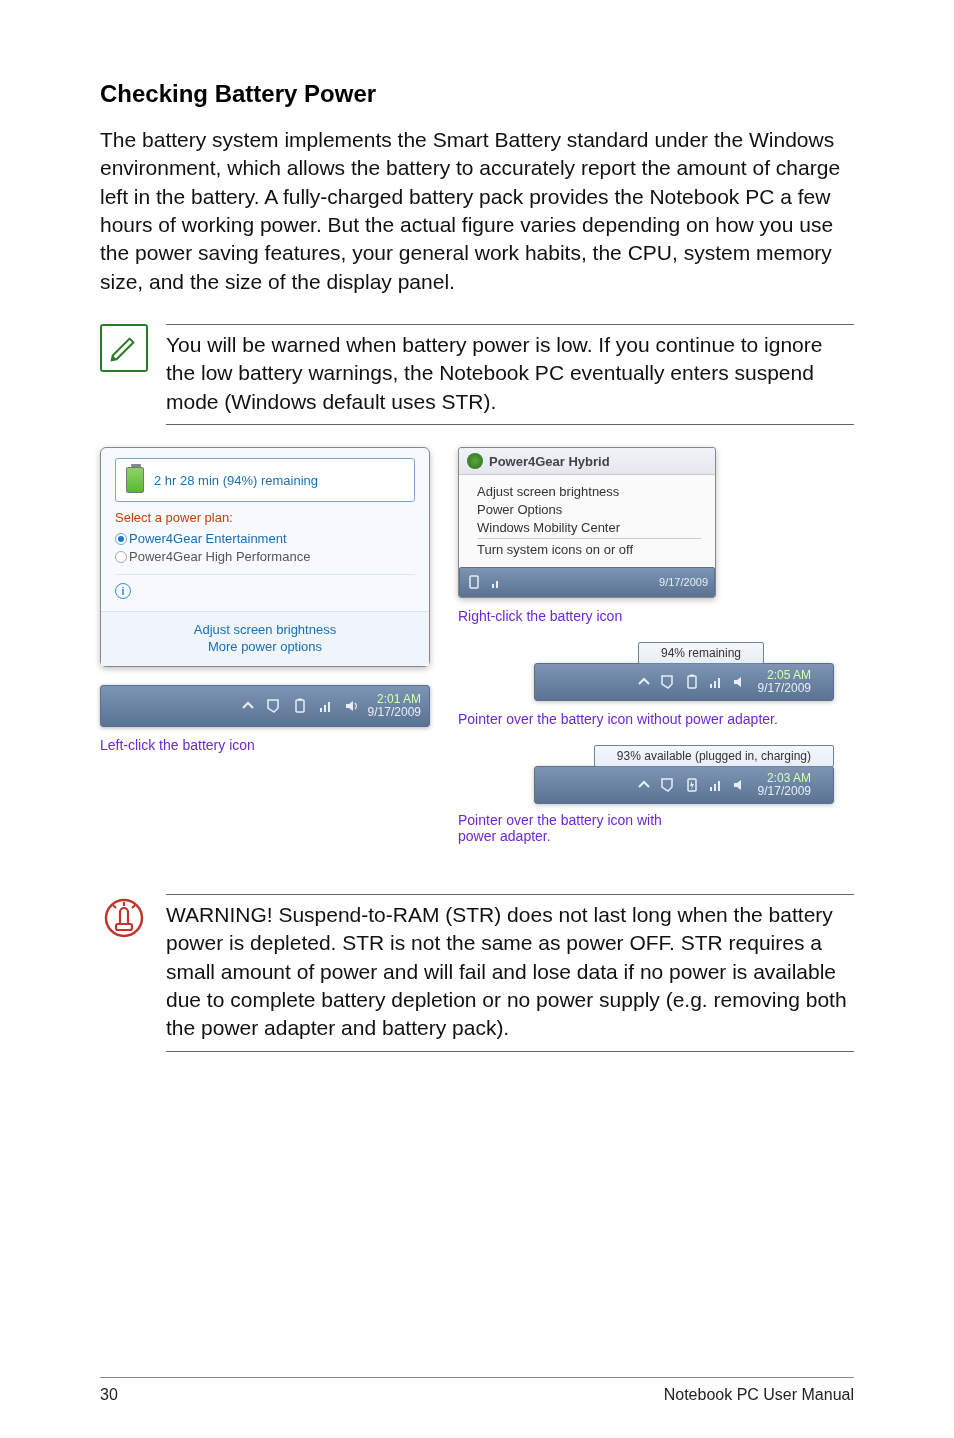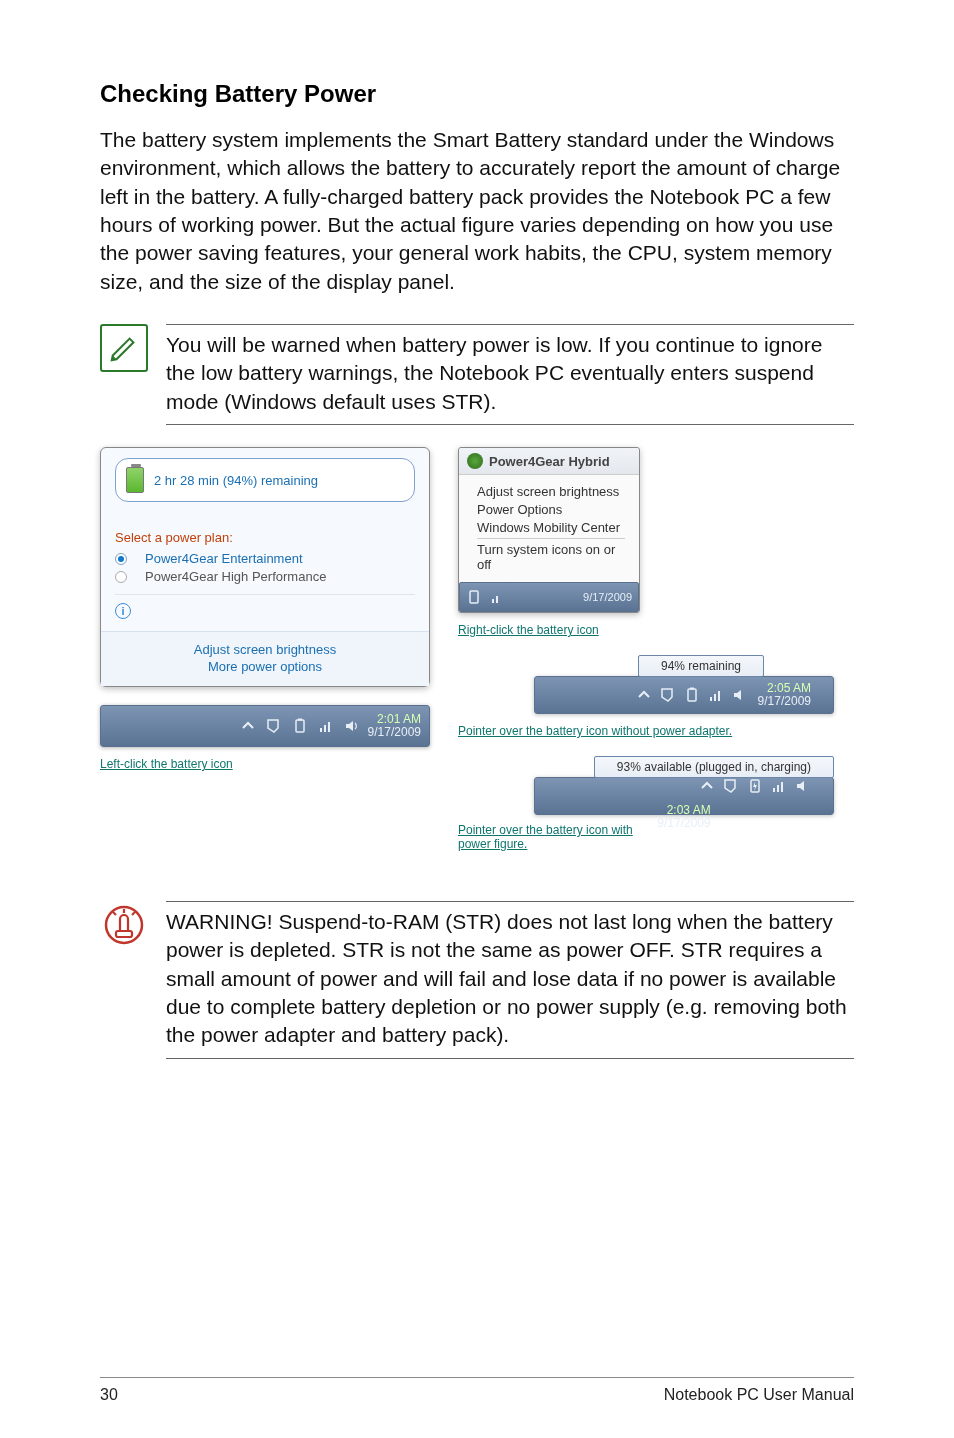--- a/index.html
+++ b/index.html
@@ -14,38 +14,38 @@
     .icon-square { width: 48px; height: 48px; border: 2px solid #2a7a2a; border-radius: 3px; display: flex; align-items: center; justify-content: center; }
     .icon-square svg { width: 30px; height: 30px; }
     .warn-square { width: 48px; height: 48px; display: flex; align-items: center; justify-content: center; }
     .warn-square svg { width: 44px; height: 44px; }
     .figures-row { display: flex; gap: 28px; margin-top: 20px; }
     .fig-col-left { flex: 0 0 330px; }
     .fig-col-right { flex: 1; }
     
     .win-popup { border: 1px solid #888; border-radius: 6px; box-shadow: 0 2px 6px rgba(0,0,0,.25); background: #f6f9fd; font-family: "Segoe UI", Tahoma, sans-serif; font-size: 13px; color: #333; }
     .win-popup-inner { padding: 10px 14px 12px 14px; }
-    .batt-remaining-box { border: 1px solid #7da2ce; background: #fff; border-radius: 13px; padding: 8px 10px; display: flex; align-items: center; gap: 10px; margin-bottom: 28px; }
+    .batt-remaining-box { border: 1px solid #7da2ce; background: #fff; border-radius: 3px; padding: 8px 10px; display: flex; align-items: center; gap: 10px; margin-bottom: 8px; }
     .batt-green { width: 18px; height: 26px; border: 1px solid #777; border-radius: 2px; position: relative; background: linear-gradient(#8fd36a,#5ab82f); }
     .batt-green::before { content:""; position:absolute; top:-4px; left:4px; width:10px; height:3px; background:#888; border-radius:1px; }
     .plan-label { margin-bottom: 6px; color: #c2410c; }
-    .radio-row { display: flex; align-items: center; gap: 18px; margin: 3px 0; color: #1a6fb3; font-size: 13px; }
+    .radio-row { display: flex; align-items: center; gap: 2px; margin: 3px 0; color: #1a6fb3; font-size: 13px; }
     .radio-row .dot { width: 12px; height: 12px; border-radius: 50%; border: 1px solid #7da2ce; display:inline-block; position: relative; background:#fff; }
     .radio-row.selected .dot::after { content:""; position:absolute; top:2px; left:2px; width:6px; height:6px; border-radius:50%; background:#1079c9; }
     .info-row { display:flex; gap:8px; margin-top:10px; padding-top:8px; border-top:1px solid #e0e6ee; font-size:12px; color:#555; }
     .info-icon { width:16px; height:16px; border-radius:50%; border:1px solid #3b8dd6; color:#3b8dd6; display:flex; align-items:center; justify-content:center; font-size:11px; font-weight:bold; }
     .links-row { text-align:center; background:#f0f5fb; border-top:1px solid #d8e2ee; padding:8px 0 10px 0; }
     .links-row div { color:#1a6fb3; font-size:13px; margin:2px 0; }
     .taskbar { margin-top:18px; border:1px solid #5a7090; border-radius:3px; background:linear-gradient(#7d95b3,#5b7393); height:42px; display:flex; align-items:center; justify-content:flex-end; padding:0 8px; gap:8px; box-shadow:0 1px 4px rgba(0,0,0,.3); }
     .taskbar .tray-icons { display:flex; gap:10px; align-items:center; color:#eaf0f8; }
     .taskbar .clock { color:#d8ffb3; font-size:12px; text-align:right; line-height:1.1; }
     .taskbar .clock .t { color:#d8ffb3; }
     .taskbar .clock .d { color:#e8eef6; }
-    .small-caption { font-size: 12px; color:#0f766e; margin-top:10px;text-decoration:underline; }
-    .context-menu { border:1px solid #888; border-radius:3px; background:#fafafa; width:182px; font-size:13px; box-shadow:0 2px 6px rgba(0,0,0,.25); }
+    .small-caption { font-size: 14px; color:#6d28d9; margin-top:10px; }
+    .context-menu { border:1px solid #888; border-radius:3px; background:#fafafa; width:258px; font-size:13px; box-shadow:0 2px 6px rgba(0,0,0,.25); }
     .context-menu .hdr { display:flex; align-items:center; gap:6px; padding:5px 8px; border-bottom:1px solid #ccc; background:linear-gradient(#f0f3f7,#e4e8ee); border-radius:3px 3px 0 0; font-weight:600; color:#444; }
     .context-menu .menu-body { padding:6px 14px 8px 18px; }
     .context-menu .menu-body div { margin:3px 0; color:#333; }
     .context-menu .sep { border-top:1px solid #ccc; margin:4px 0; }
     .p4g-ico { width:16px; height:16px; border-radius:50%; background:radial-gradient(#5aa73a,#2d6b1e); display:inline-block; }
     .taskbar-mini { border:1px solid #5a7090; border-radius:2px; background:linear-gradient(#7d95b3,#5b7393); height:30px; display:flex; align-items:center; justify-content:space-between; padding:0 6px; margin-top:-1px; }
     .taskbar-mini .icons { display:flex; gap:8px; align-items:center; color:#eaf0f8; font-size:12px; }
     .taskbar-mini .dt { color:#e6eef6; font-size:11px; line-height:1.1; text-align:right; }
     .tooltip-box { border:1px solid #6b86a8; background:linear-gradient(#f4f7fb,#e8eef6); border-radius:2px; padding:3px 22px; font-size:12px; color:#333; display:inline-block; }
     .taskbar-right { border:1px solid #5a7090; border-radius:3px; background:linear-gradient(#7d95b3,#5b7393); height:38px; display:flex; align-items:center; padding:0 22px; gap:10px; box-shadow:0 1px 4px rgba(0,0,0,.25); margin-top:-1px; }
@@ -224,21 +224,21 @@
             <div style="color:#e8eef6;">9/17/2009</div>
           </div>
         </div>
       </div>
       <div class="small-caption">Pointer over the battery icon without power adapter.</div>
 
       <div class="tooltip-block">
         <div class="tip-align" style="padding-right:20px;">
           <div class="tooltip-box">93% available (plugged in, charging)</div>
         </div>
-        <div class="taskbar-right" style="width:300px; margin-left:auto; margin-right:20px;flex-direction:column;">
+        <div class="taskbar-right" style="width:300px; margin-left:auto; margin-right:20px;">
           <div class="tray" style="margin-left:auto;">
             <span class="tray-ico">
                 <svg viewBox="0 0 16 16">
                   <path d="M3 10 L8 5 L13 10" stroke="#e8eef6" stroke-width="2" fill="none"></path>
                 </svg>
               </span>
             <span class="tray-ico">
                 <svg viewBox="0 0 16 16">
                   <path d="M2 2 H12 V10 L8 14 L2 10 Z" fill="none" stroke="#e8eef6" stroke-width="1.5"></path>
                 </svg>
@@ -262,21 +262,21 @@
                 </svg>
               </span>
           </div>
           <div class="clock">
             <div>2:03 AM</div>
             <div style="color:#e8eef6;">9/17/2009</div>
           </div>
         </div>
       </div>
       <div class="small-caption" style="margin-top:8px;">Pointer over the battery icon with</div>
-      <div class="small-caption" style="margin-top:0;">power figure.</div>
+      <div class="small-caption" style="margin-top:0;">power adapter.</div>
     </div>
   </div>
 
   <div class="warn-gap"></div>
 
   <div class="note-block">
     <div class="note-icon-wrap">
       <div class="warn-square">
         <svg viewBox="0 0 44 44">
           <path d="M4 22 A18 18 0 1 1 40 22 A18 18 0 1 1 4 22" fill="none" stroke="#c1362c" stroke-width="2.5"></path>

